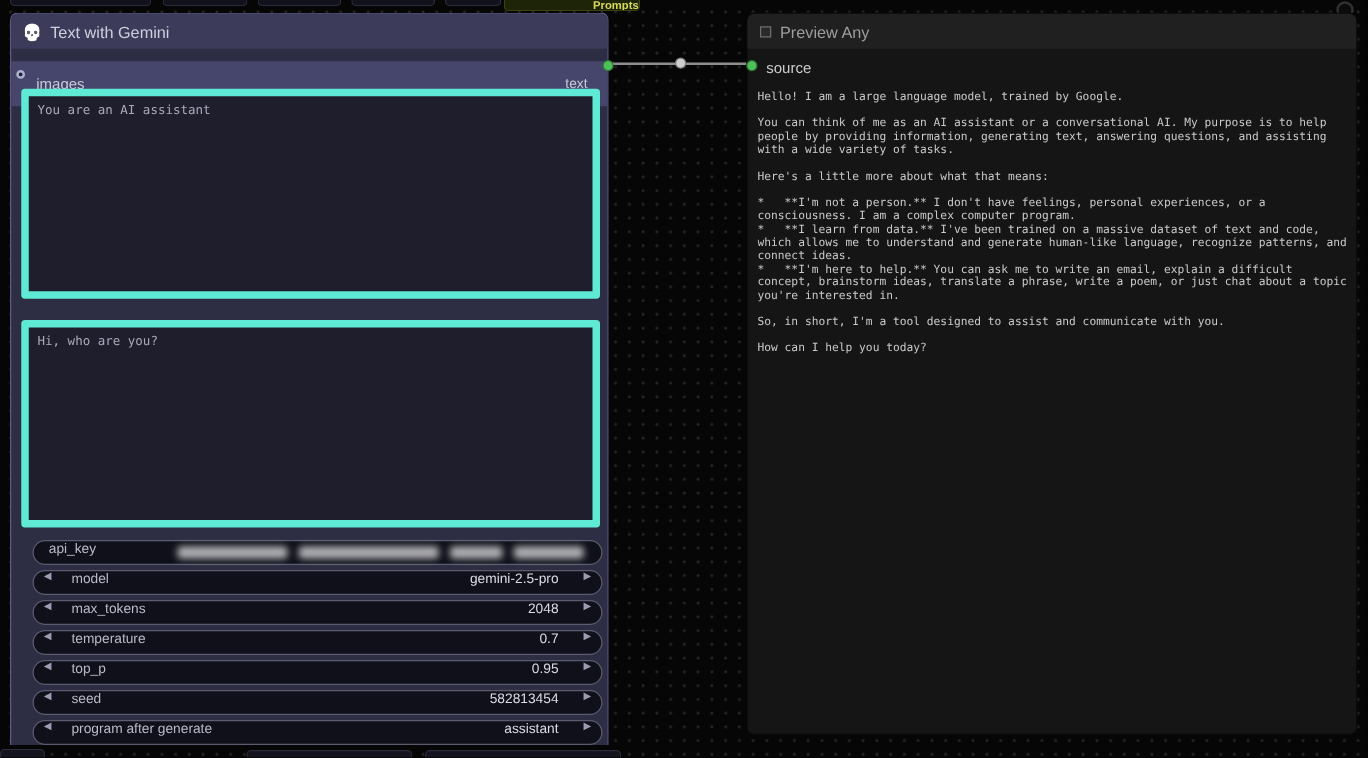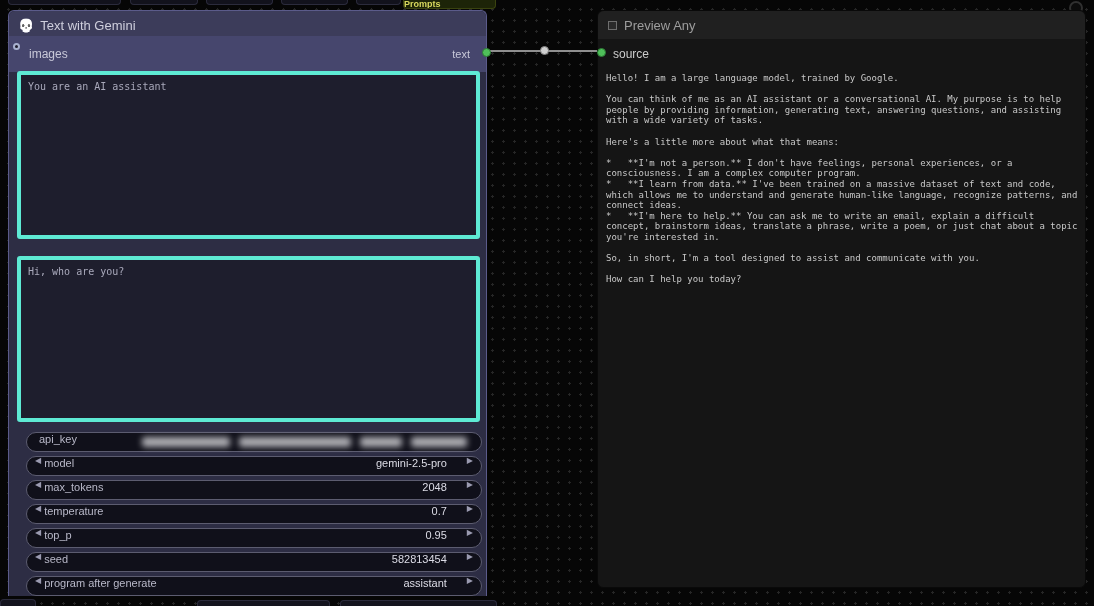--- a/index.html
+++ b/index.html
@@ -20,52 +20,52 @@
     background:#2d2d44; border:1px solid #5b5b8a;
     border-bottom:none; border-radius:6px 6px 0 0;
   }
   #gemini-title {
     height:28px; background:#3c3c5a; border-radius:6px 6px 0 0;
     display:flex; align-items:center; padding-left:9px; gap:6px;
     color:#cfcfdd; font-size:13px;
   }
   .skull { font-size:13px; filter:grayscale(1) brightness(1.5); }
   #gemini-ports {
-    position:absolute; left:0; top:25px; width:100%; height:36px;
+    position:absolute; left:0; top:38px; width:100%; height:36px;
     background:#46466d; display:flex; align-items:center;
   }
   .port-dot-hollow {
     position:absolute; left:4px; top:7px; width:7px; height:7px;
     border:2px solid #a9b2cf; border-radius:50%; background:#20202f;
   }
   .port-label-in { margin-left:20px; color:#c9c9d9; font-size:12px; }
   .port-label-out { margin-left:auto; margin-right:16px; color:#c9c9d9; font-size:11px; }
   .port-dot-green {
     position:absolute; width:9px; height:9px; border-radius:50%;
     background:#4fbf5a; border:1px solid #2c7a35;
   }
   #gemini-out-dot { right:-5px; top:37px; }
 
   .prompt-box {
     position:absolute; left:8px; width:463px;
-    background:#1e1e2d; border:4px solid #5eead4; border-radius:3px;
+    background:#1e1e2d; border:6px solid #5eead4; border-radius:3px;
     color:#a9a9bb; font-family:"DejaVu Sans Mono", monospace; font-size:10px;
     padding:6px 7px; resize:none; outline:none; line-height:1.25;
   }
   #prompt-system { top:60px; height:168px; }
   #prompt-user  { top:245px; height:166px; }
 
   .widget {
     position:absolute; left:17px; width:456px; height:20px;
     background:#10101a; border:1px solid #5c5c70; border-radius:10px;
     display:flex; padding:0 8px;
     font-size:11px; color:#b9b9c9;
   }
   .widget .arrow { color:#9a9ab0; font-size:8px; line-height:1; cursor:pointer; }
-  .widget .w-label { margin-left:3px; }
+  .widget .w-label { margin-left:16px; }
   .widget .w-value { margin-left:auto; margin-right:20px; color:#dcdce6; }
   #w-apikey .w-label { margin-left:4px; }
   .mask-wrap { margin-left:auto; margin-right:6px; display:flex; gap:9px; align-items:center; }
   .mask-blob { height:10px; border-radius:3px; background:#d6d6da; filter:blur(3px); opacity:.8; }
 
   
   #preview-node {
     left:597px; top:10px; width:489px; height:578px;
     background:#151515; border:1px solid #090909; border-radius:6px;
   }
@@ -85,23 +85,23 @@
   }
 
   
   #wire { position:absolute; left:487px; top:50px; width:115px; height:2px; background:#8f8f8f; }
   #wire-mid { position:absolute; left:540px; top:46px; width:9px; height:9px; border-radius:50%; background:#cfcfcf; border:1px solid #7e7e7e; }
 
   
   .frag { position:absolute; background:#12121c; border:1px solid #2b2b3c; border-top:none; border-radius:0 0 4px 4px; }
   .frag-bottom { position:absolute; background:#14141e; border:1px solid #2b2b3c; border-bottom:none; border-radius:4px 4px 0 0; }
   #prompts-frag {
-    position:absolute; left:403px; top:0; width:93px; height:9px;
+    position:absolute; left:403px; top:0; width:109px; height:9px;
     background:#1d2408; border:1px solid #3a430f; border-top:none; border-radius:0 0 4px 4px;
-    color:#d8d85e; font-size:9px; line-height:8px; text-align:left; overflow:hidden;
+    color:#d8d85e; font-size:9px; line-height:8px; text-align:right; overflow:hidden;
     font-weight:bold;
   }
   #corner-circle {
     position:absolute; left:1069px; top:1px; width:14px; height:14px;
     border-radius:50%; border:2px solid #303030; background:#0c0c0c;
   }
 </style>
 </head>
 <body>
 

